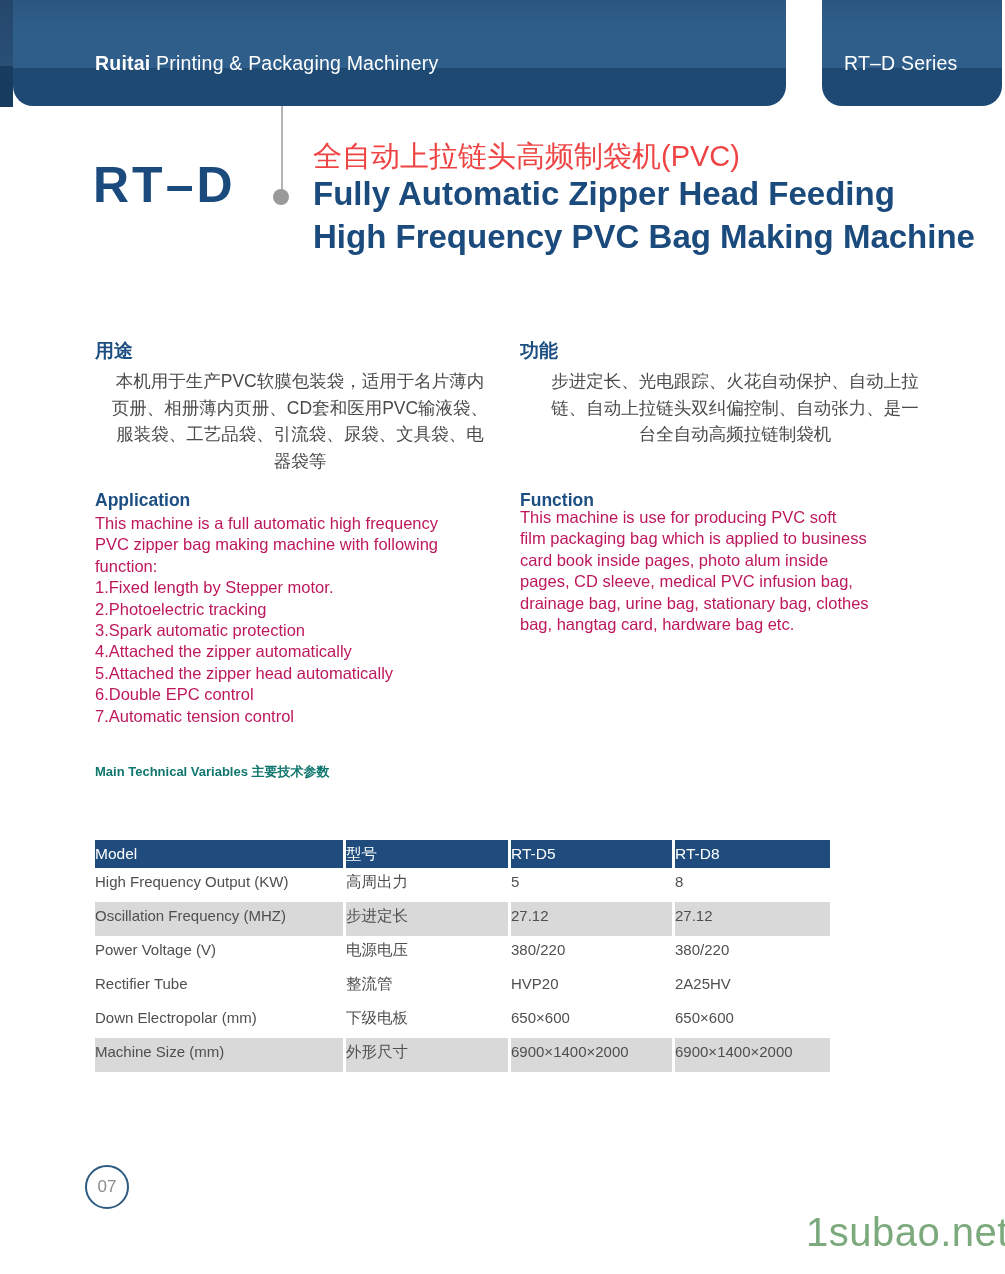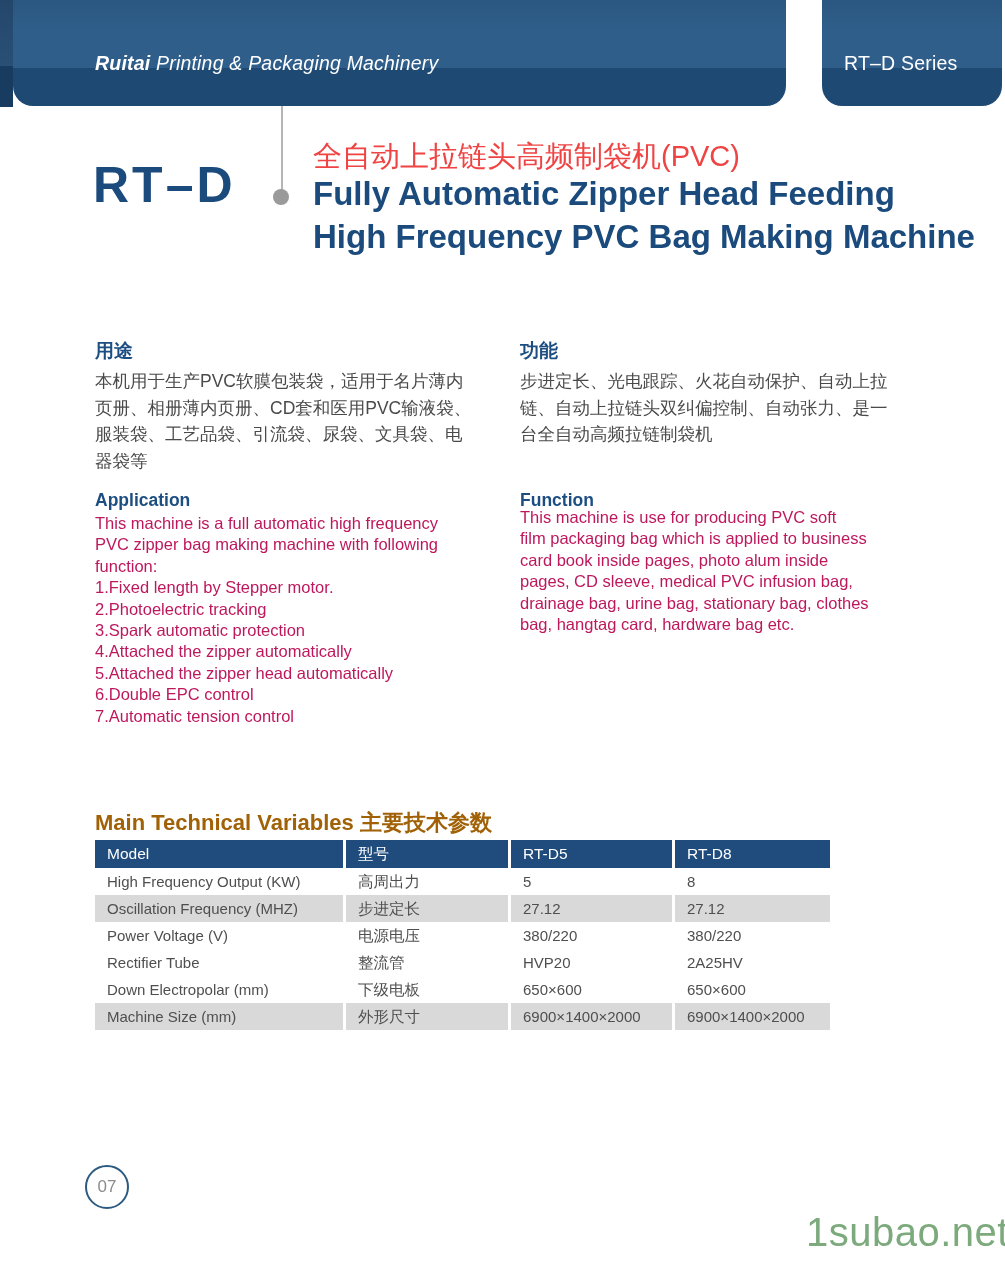--- a/index.html
+++ b/index.html
@@ -12,21 +12,21 @@
   .edge-strip{
     position:absolute;left:0;top:0;width:13px;height:107px;
     background:linear-gradient(#24466b 0%,#2a5076 62%,#173c60 62%,#173c60 100%);
   }
   .banner{
     position:absolute;top:0;height:106px;
     background:linear-gradient(#2a5781 0%,#2f5e8a 28%,#2f5e8a 64%,#1d4973 64%,#1d4973 100%);
     border-radius:0 0 20px 20px;
     color:#ffffff;
   }
-  .banner-left{left:13px;width:773px;font-style:italic;}
+  .banner-left{left:13px;width:773px;}
   .banner-right{left:822px;width:180px;}
   .banner-text{
     position:absolute;left:82px;top:52px;font-size:19.5px;letter-spacing:.2px;white-space:nowrap;
   }
   .banner-text b{font-weight:700;}
   .banner-right .banner-text{left:22px;font-weight:400;}
   
   .connector-line{position:absolute;left:281px;top:106px;width:2px;height:84px;background:#b5b5b5;}
   .connector-dot{position:absolute;left:273px;top:189px;width:16px;height:16px;border-radius:50%;background:#9a9a9a;}
   .model-title{
@@ -35,31 +35,31 @@
   }
   .title-zh{position:absolute;left:313px;top:137px;font-size:29px;color:#ef4444;white-space:nowrap;}
   .title-en{
     position:absolute;left:313px;top:172px;width:780px;
     font-size:33px;font-weight:700;color:#1b4a7c;line-height:43px;
     white-space:pre-line;
   }
   
   .sec-heading-zh{position:absolute;font-size:19px;font-weight:700;color:#1d4e82;}
   .sec-heading-en{position:absolute;font-size:17.5px;font-weight:700;color:#1d4e82;}
-  .sec-body-zh{position:absolute;font-size:17.5px;color:#4a4a4a;line-height:26.5px;white-space:pre-line;}
+  .sec-body-zh{position:absolute;font-size:17.5px;color:#4a4a4a;line-height:26.5px;white-space:pre-line;text-align:center;}
   .sec-body-en{position:absolute;font-size:16.5px;color:#be185d;line-height:21.4px;white-space:pre-line;}
   
-  .table-title{position:absolute;left:95px;top:808px;font-size:22px;font-weight:700;color:#a16207;}
+  .table-title{position:absolute;left:95px;top:763px;font-size:13px;font-weight:700;color:#0f766e;}
   .spec-table{position:absolute;left:95px;top:840px;width:735px;}
   .trow{
     display:grid;grid-template-columns:248px 162px 161px 155px;column-gap:3px;
-    height:27px;line-height:27px;
+    height:34px;line-height:27px;
   }
   .trow.thead{height:28px;line-height:28px;}
-  .tcell{padding-left:12px;font-size:15px;color:#4f4f4f;overflow:hidden;white-space:nowrap;background:#ffffff;}
+  .tcell{font-size:15px;color:#4f4f4f;overflow:hidden;white-space:nowrap;background:#ffffff;}
   .tcell.c1{font-size:15.5px;}
   .thead .tcell{background:#1f4c7d;color:#ffffff;font-size:15.5px;}
   .trow.shaded .tcell{background:#d9d9d9;}
   
   .page-num-circle{
     position:absolute;left:85px;top:1165px;width:40px;height:40px;
     border:2px solid #2d5a80;border-radius:50%;
     text-align:center;line-height:40px;font-size:17px;color:#8b8b8b;
   }
   .watermark{

